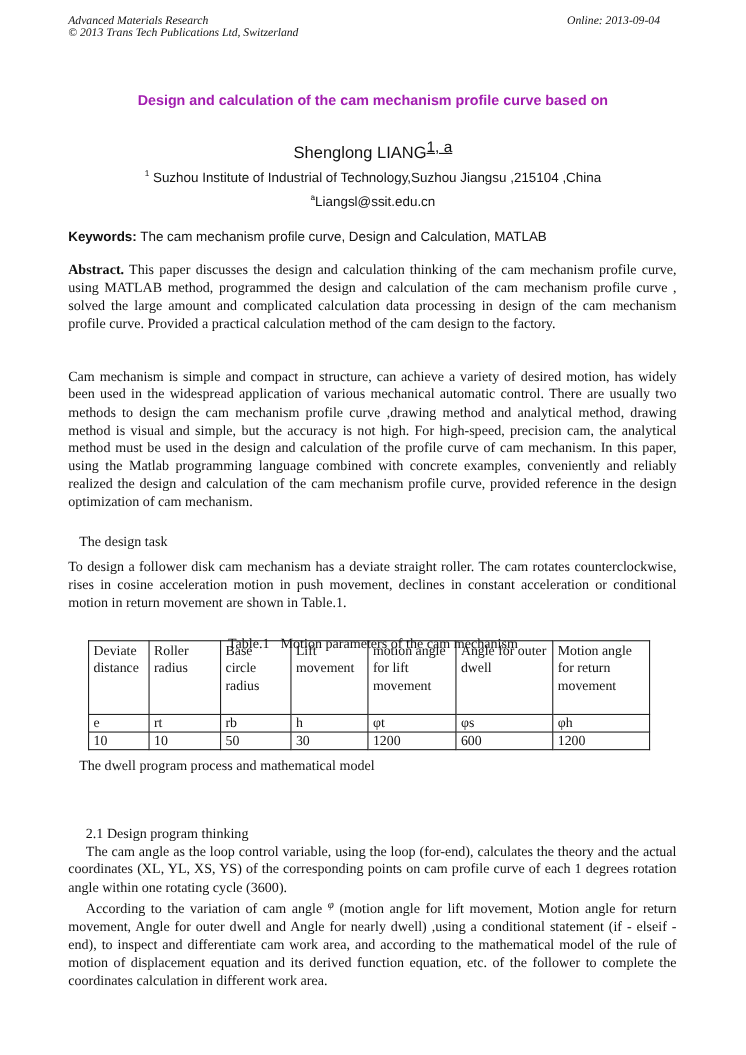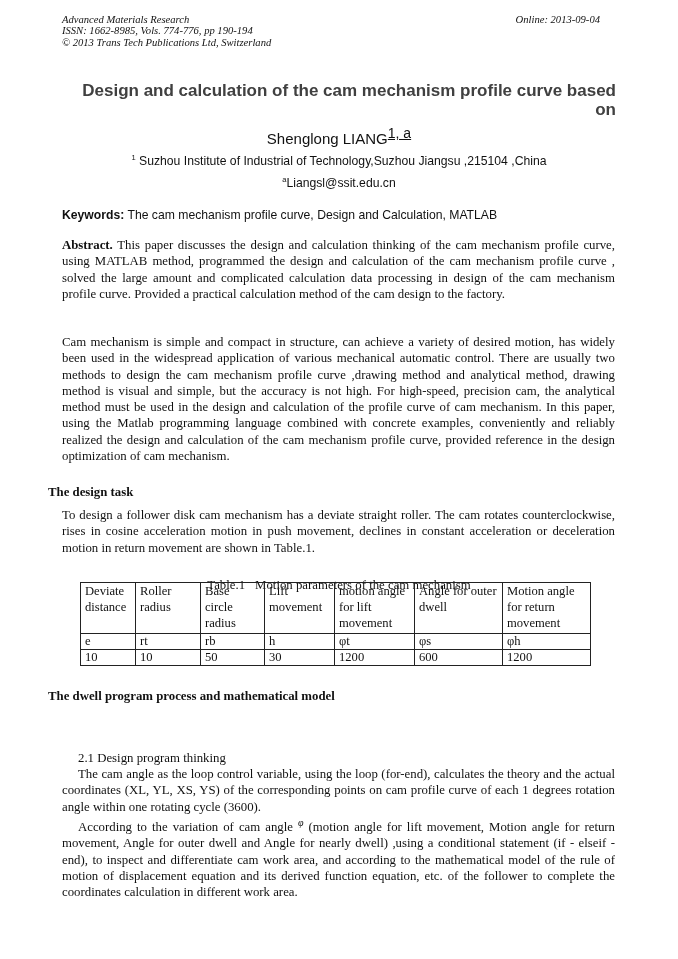--- a/index.html
+++ b/index.html
@@ -3,52 +3,51 @@
 <meta charset="utf-8">
 <style>
   html, body { margin: 0; padding: 0; background: #ffffff; }
   body { width: 678px; height: 959px; position: relative; overflow: hidden; color: #111; }
   .serif { font-family: "Liberation Serif", "DejaVu Serif", serif; }
   .sans { font-family: "Liberation Sans", "DejaVu Sans", sans-serif; }
 
   .header { position: absolute; left: 62px; top: 14px; width: 554px; font-style: italic; font-size: 10.6px; line-height: 11.4px; }
   .header .online { position: absolute; right: 16px; top: 0; }
 
-  .title { position: absolute; left: 62px; top: 81px; width: 554px; text-align: right; font-weight: bold; font-size: 17px; line-height: 19px; color: #404040; }
+  .title { position: absolute; left: 62px; top: 81px; width: 554px; text-align: center; font-weight: bold; font-size: 13px; line-height: 19px; color: #a21caf; }
   .author { position: absolute; left: 62px; top: 124px; width: 554px; text-align: center; font-size: 15px; line-height: 18px; }
   .author sup { font-size: 14px; vertical-align: 6px; text-decoration: underline; }
   .affil { position: absolute; left: 62px; top: 150px; width: 554px; text-align: center; font-size: 12.2px; line-height: 15px; }
   .affil sup, .email sup { font-size: 7.5px; vertical-align: 5px; }
   .email { position: absolute; left: 62px; top: 172px; width: 554px; text-align: center; font-size: 12.2px; line-height: 15px; }
 
   .keywords { position: absolute; left: 62px; top: 208px; width: 554px; font-size: 12.2px; line-height: 15px; }
   .keywords b { font-weight: bold; }
 
   .para { position: absolute; left: 62px; width: 553px; font-size: 12.8px; line-height: 16.3px; text-align: justify; }
   .para b { font-weight: bold; }
   .indent { text-indent: 16px; margin-top: 40px; }
 
-  .heading { position: absolute; left: 48px; font-weight: bold; font-size: 12.8px; line-height: 16px; text-align: right; }
+  .heading { position: absolute; left: 72px; font-weight: normal; font-size: 12.8px; line-height: 16px; text-align: right; }
 
   .caption { position: absolute; left: 62px; top: 577px; width: 554px; text-align: center; font-size: 12.8px; line-height: 16px; }
   .caption .sp { display: inline-block; width: 10px; }
 
   table.params { position: absolute; left: 80px; top: 582px; border-collapse: collapse; font-size: 12.6px; line-height: 15.8px; }
-  table.params td { border: 1px solid #222; padding: 1px 4px 0 4px; vertical-align: top; text-align: left; }
+  table.params td { border: 1px solid #222; padding: 1px 4px 16px 4px; vertical-align: top; text-align: left; }
   table.params tr.hdr td { height: 49px; }
   table.params tr.sym td, table.params tr.val td { height: 15px; line-height: 15px; padding-top: 0; padding-bottom: 0; }
 
   .phi-inline { font-style: italic; font-size: 10px; vertical-align: 5px; }
 </style>
 </head>
 <body>
 
 <div class="header serif">
   <div>Advanced Materials Research</div>
-  <div>ISSN: 1662-8985, Vols. 774-776, pp 190-194</div>
   <div>© 2013 Trans Tech Publications Ltd, Switzerland</div>
   <div class="online">Online: 2013-09-04</div>
 </div>
 
 <div class="title sans">
   <div>Design and calculation of the cam mechanism profile curve based on</div>
 </div>
 
 <div class="author sans">
   <span>Shenglong LIANG</span><sup>1, a</sup>
@@ -70,21 +69,21 @@
 
 <div class="para serif" style="top:237px;">
   <b>Abstract.</b>
   <span>This paper discusses the design and calculation thinking of the cam mechanism profile curve, using MATLAB method, programmed the design and calculation of the cam mechanism profile curve , solved the large amount and complicated calculation data processing in design of the cam mechanism profile curve. Provided a practical calculation method of the cam design to the factory.</span>
 </div>
 
 <div class="para serif" style="top:334px;">Cam mechanism is simple and compact in structure, can achieve a variety of desired motion, has widely been used in the widespread application of various mechanical automatic control. There are usually two methods to design the cam mechanism profile curve ,drawing method and analytical method, drawing method is visual and simple, but the accuracy is not high. For high-speed, precision cam, the analytical method must be used in the design and calculation of the profile curve of cam mechanism. In this paper, using the Matlab programming language combined with concrete examples, conveniently and reliably realized the design and calculation of the cam mechanism profile curve, provided reference in the design optimization of cam mechanism.</div>
 
 <div class="heading serif" style="top:484px;">The design task</div>
 
-<div class="para serif" style="top:507px;">To design a follower disk cam mechanism has a deviate straight roller. The cam  rotates counterclockwise, rises in cosine acceleration motion in push movement, declines in constant acceleration or deceleration motion in return movement are shown in Table.1.</div>
+<div class="para serif" style="top:507px;">To design a follower disk cam mechanism has a deviate straight roller. The cam  rotates counterclockwise, rises in cosine acceleration motion in push movement, declines in constant acceleration or conditional motion in return movement are shown in Table.1.</div>
 
 <div class="caption serif">
   <span>Table.1</span><span class="sp"></span><span>Motion parameters of the cam mechanism</span>
 </div>
 
 <table class="params serif">
   <tbody>
       <tr class="hdr">
     <td style="width:46px">Deviate distance</td>
     <td style="width:56px">Roller radius</td>

